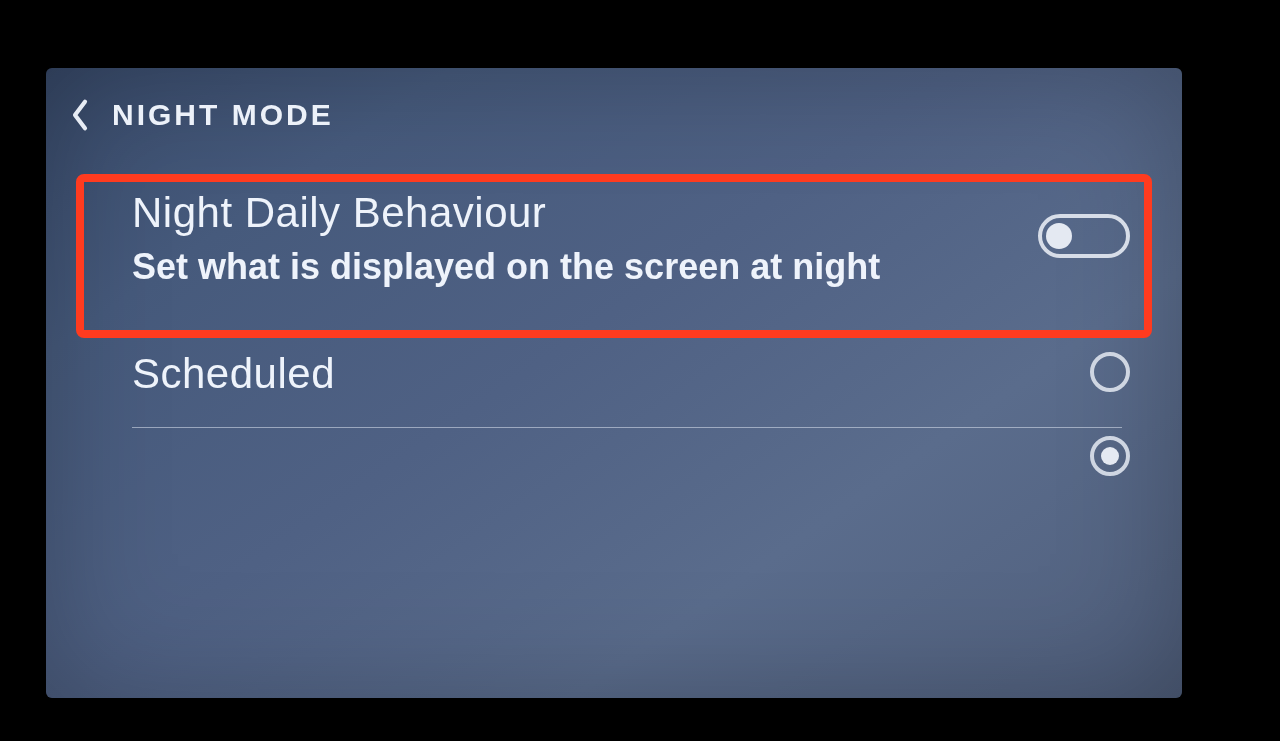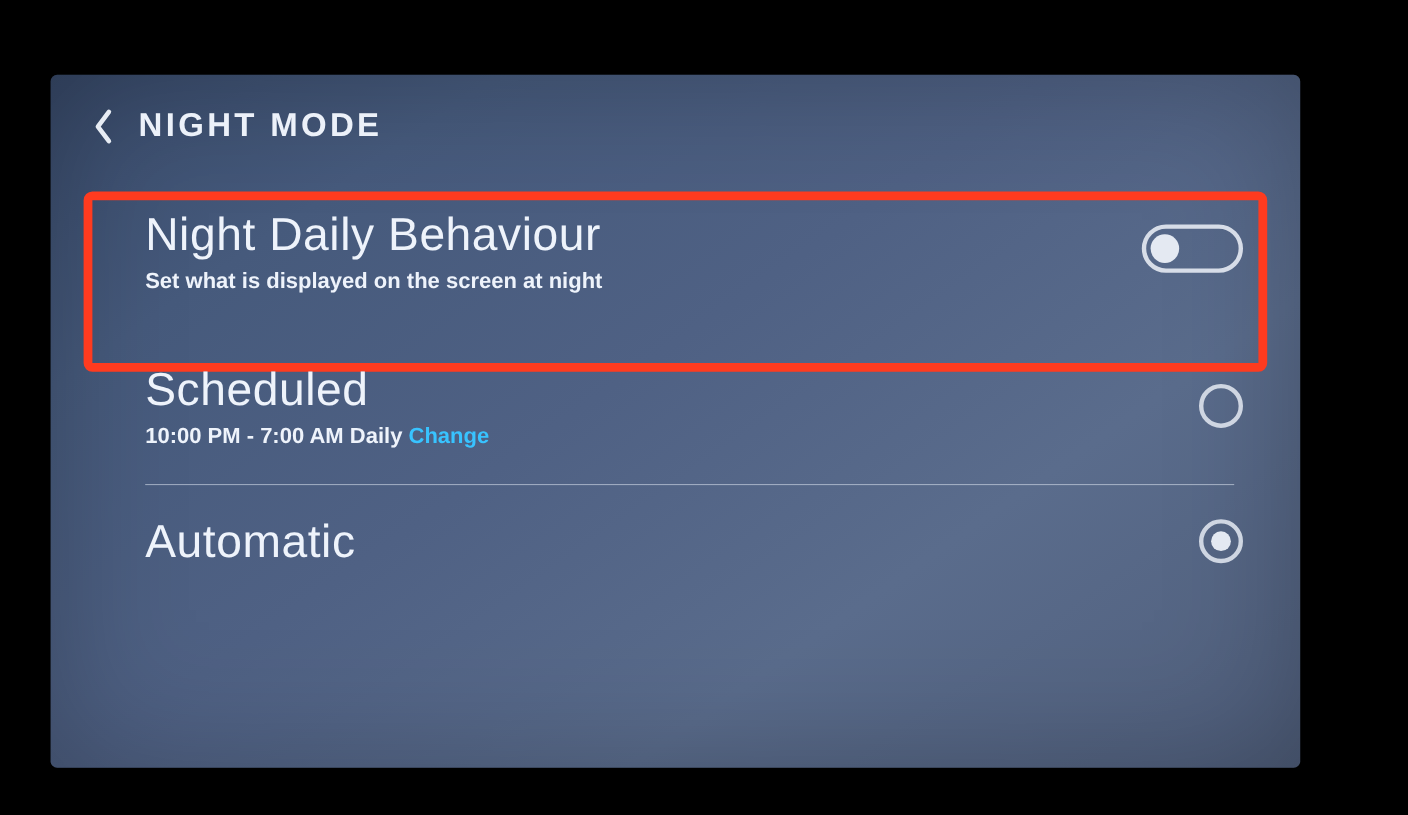--- a/index.html
+++ b/index.html
@@ -11,42 +11,42 @@
     left:46px; top:68px;
     width:1136px; height:630px;
     background: linear-gradient(145deg, #384a6a 0%, #465a7c 20%, #4f6184 45%, #5a6c8c 70%, #505f7c 100%);
     border-radius:6px;
     overflow:hidden;
     box-shadow: inset 0 0 120px rgba(0,0,0,.25);
   }
 
   .header {
     display:flex; gap:22px;
-    padding:30px 38px 22px 38px;
+    padding:30px 38px 22px 24px;
   }
   .back-icon svg { width:20px; height:34px; display:block; }
   .back-icon path { stroke:#e7ecf4; stroke-width:5; fill:none; stroke-linecap:round; stroke-linejoin:round; }
   .header-title { color:#ecf1f9; font-size:30px; font-weight:800; letter-spacing:3px; }
 
   .highlight-box {
     position:absolute;
     left:30px; top:106px;
     width:1076px; height:164px;
     border:8px solid #ff3b1f;
     border-radius:8px;
     pointer-events:none;
   }
 
   .row {
     position:relative;
     padding:26px 60px 28px 86px;
     color:#eef3fb;
   }
   .row .title { font-size:42px; font-weight:400; line-height:1.1; letter-spacing:.5px; }
-  .row .subtitle { font-size:20px; font-weight:700; margin-top:8px; line-height:1.25; }
+  .row .subtitle { font-size:36px; font-weight:700; margin-top:8px; line-height:1.25; }
   .row .subtitle .schedule-text { font-weight:700; }
   .row .change-link { color:#38c3ff; font-weight:700; cursor:pointer; }
 
   .control {
     position:absolute;
     right:52px; top:50%;
     transform:translateY(-50%);
   }
 
   .toggle {
@@ -113,32 +113,26 @@
     <div class="subtitle">Set what is displayed on the screen at night</div>
     <div class="control">
       <div class="toggle">
         <div class="knob"></div>
       </div>
     </div>
   </div>
 
   <div class="row" style="padding-top:34px; padding-bottom:30px;">
     <div class="title">Scheduled</div>
-    <div class="subtitle">
-      <span class="schedule-text">10:00 PM - 7:00 AM Daily</span>
-      <span> </span>
-      <span class="change-link">Change</span>
-    </div>
     <div class="control">
       <div class="radio"></div>
     </div>
   </div>
 
   <div class="divider"></div>
 
   <div class="row" style="padding-top:28px;">
-    <div class="title">Automatic</div>
     <div class="control">
       <div class="radio selected"></div>
     </div>
   </div>
 
 </div>
 
 </body></html>

